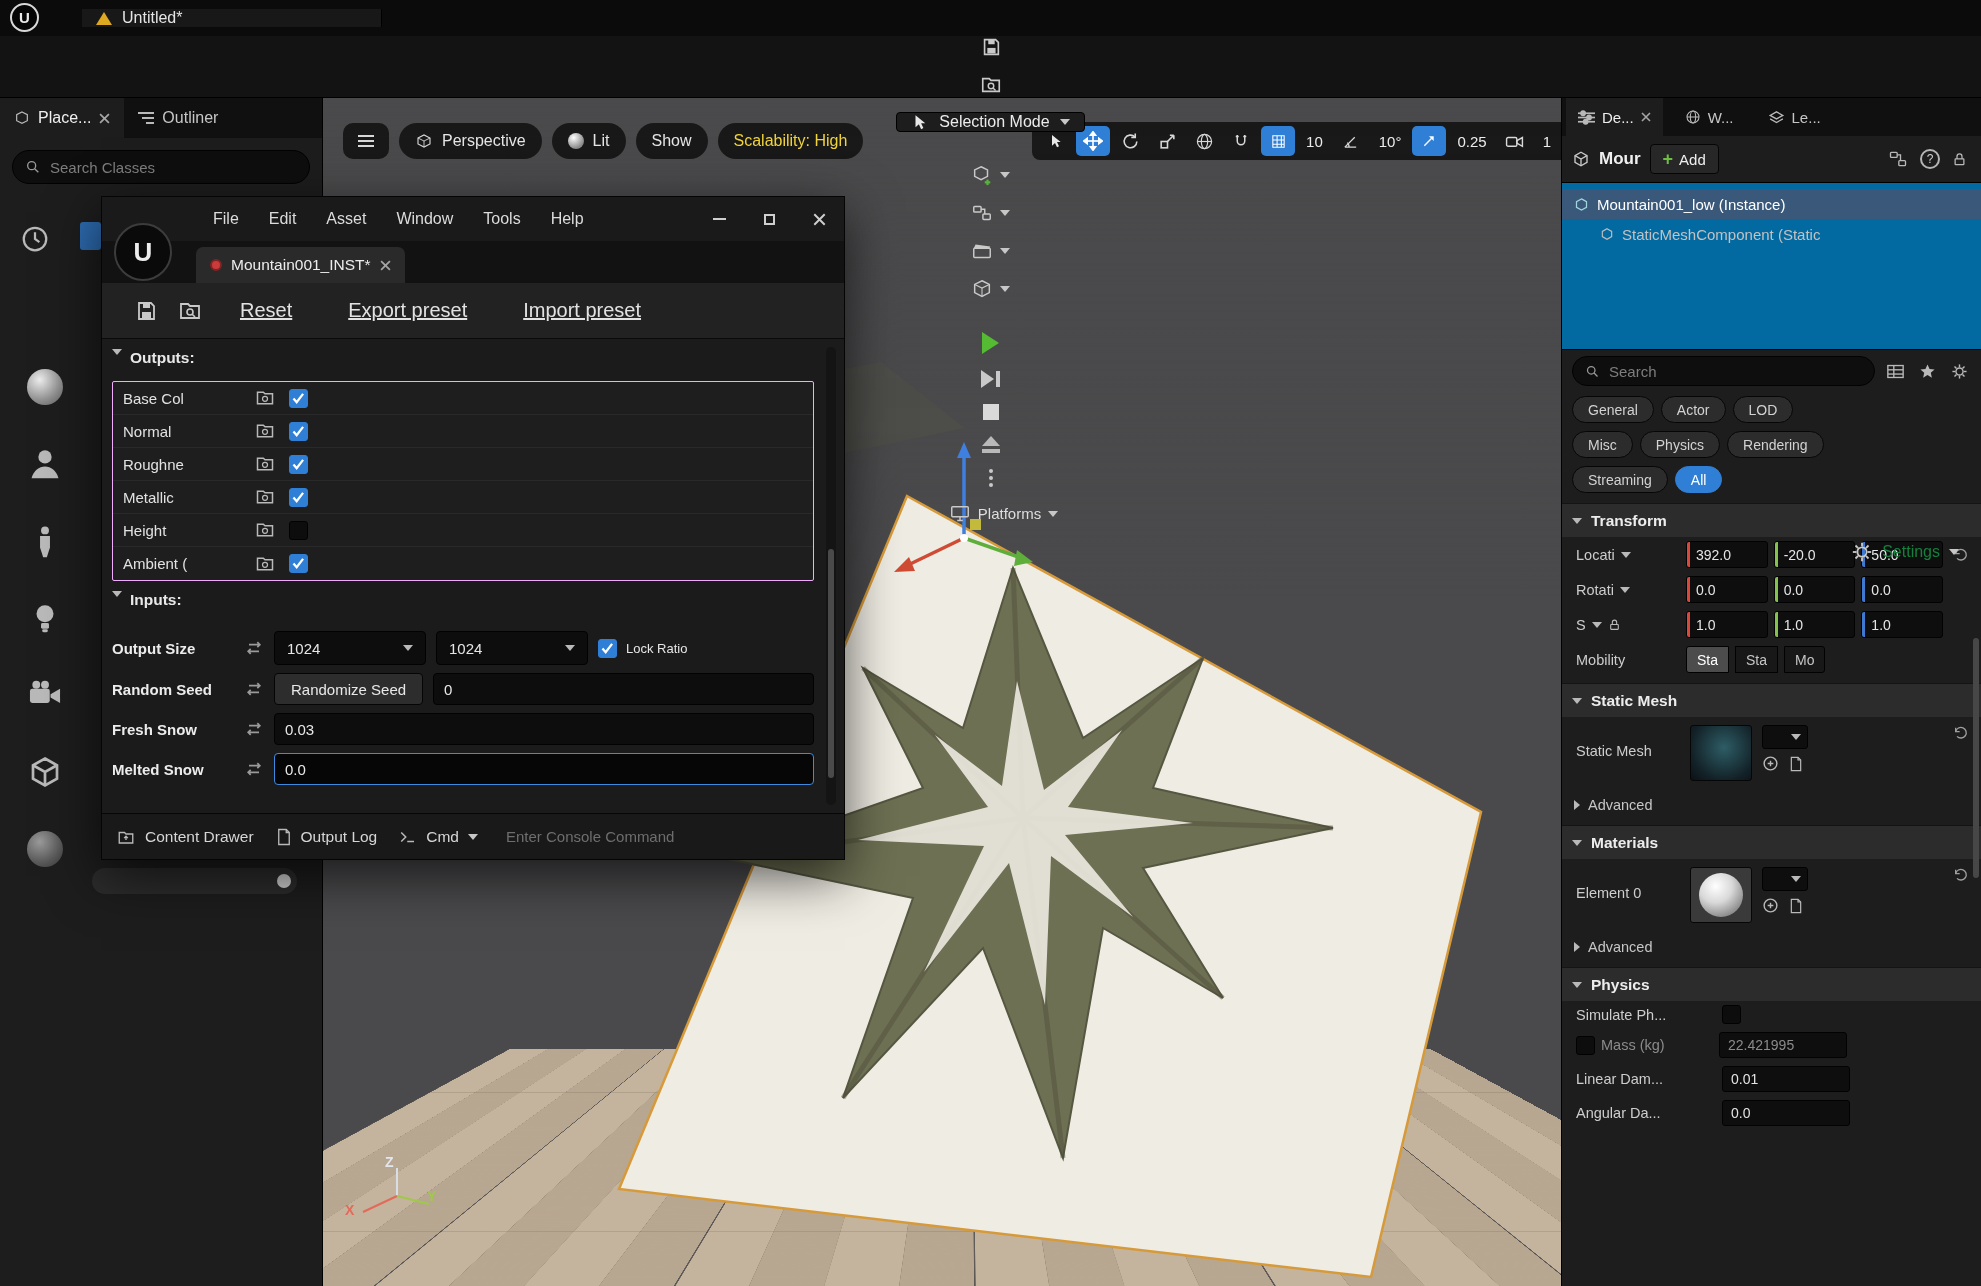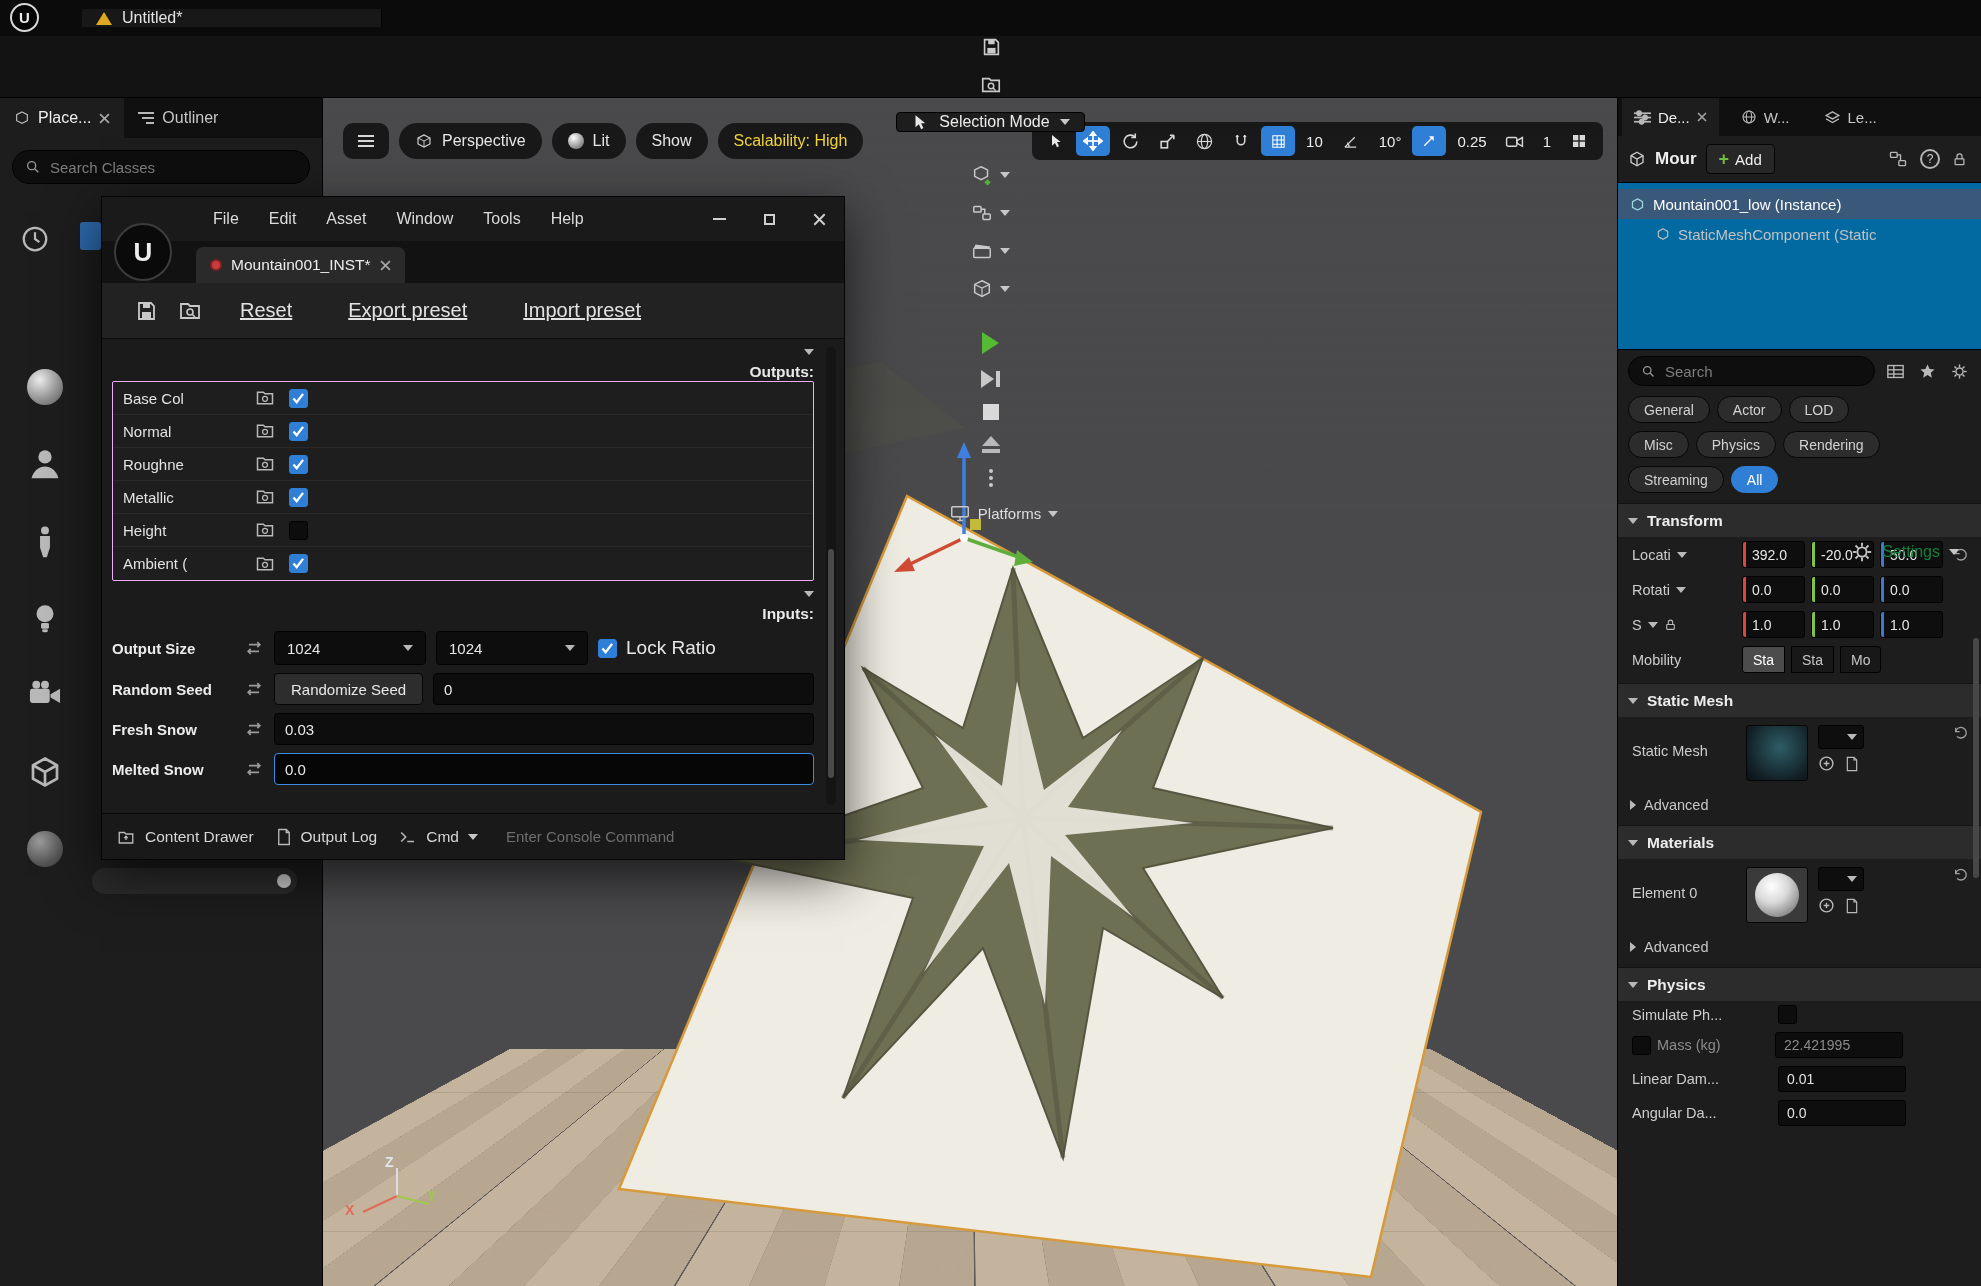--- a/index.html
+++ b/index.html
@@ -76,21 +76,21 @@
 .vtool { width:34px; height:30px; display:flex; align-items:center; justify-content:center; border-radius:5px; }
 .vtool.active { background:#2f7fd6; }
 .vval { padding:0 8px; color:#ececec; font-size:15px; }
 .axis-gizmo { position:absolute; left:22px; bottom:52px; width:110px; height:80px; z-index:3; }
 .ax-label { position:absolute; font-size:14px; font-weight:bold; }
 .ax-x { left:0px; top:48px; color:#e26a5a; }
 .ax-y { left:82px; top:34px; color:#9fc94a; }
 .ax-z { left:40px; top:0px; color:#e2e6ee; }
 
 
-.rightpanel { position:absolute; right:0; top:98px; width:364px; bottom:0; background:#1d1d1d; border-left:1px solid #000; display:flex; flex-direction:column; z-index:5;text-align:center; }
+.rightpanel { position:absolute; right:0; top:98px; width:420px; bottom:0; background:#1d1d1d; border-left:1px solid #000; display:flex; flex-direction:column; z-index:5;text-align:center; }
 .rp-tabs { height:38px; background:#101010; display:flex; align-items:stretch; gap:10px; padding-left:4px; }
 .rp-tab { display:flex; align-items:center; gap:7px; padding:0 12px; font-size:15px; color:#c6c6c6; }
 .rp-tab.active { background:#1d1d1d; color:#eee; }
 .rp-header { height:46px; display:flex; align-items:center; gap:9px; padding:0 10px; }
 .rp-title { font-size:17px; font-weight:bold; color:#f0f0f0; }
 .add-btn { height:30px; display:flex; align-items:center; gap:6px; background:#272727; border:1px solid #050505; border-radius:4px; padding:0 12px; color:#efefef; font-size:15px; }
 .add-plus { color:#6fbe44; font-weight:bold; font-size:18px; line-height:1; }
 .rp-head-icons { margin-left:auto; display:flex; align-items:center; gap:12px; padding-right:4px; }
 .help-badge { width:20px; height:20px; border-radius:50%; border:2px solid #b5b5b5; display:flex; align-items:center; justify-content:center; font-size:12px; color:#cfcfcf; }
 .rp-tree { background:#0369a1; border-top:1px solid #000; border-bottom:1px solid #000; padding:6px 0 8px; min-height:168px; }
@@ -143,32 +143,32 @@
 .min-glyph { width:13px; height:2px; background:#cfcfcf; }
 .max-glyph { width:11px; height:11px; border:2px solid #cfcfcf; }
 .ew-logo { position:absolute; left:12px; top:26px; width:58px; height:58px; border-radius:50%; background:#0a0a0a; border:2px solid #3c3c3c;
   display:flex; align-items:center; justify-content:center; font-weight:bold; font-size:26px; color:#ededed; z-index:2; }
 .ew-tabrow { height:42px; background:#121212; display:flex; align-items:flex-end; padding-left:94px; }
 .ew-tab { height:36px; background:#2a2a2a; border-radius:7px 7px 0 0; display:flex; align-items:center; gap:9px; padding:0 14px; font-size:15.5px; color:#ececec; }
 .red-dot { width:12px; height:12px; border-radius:50%; background:#cd3a3a; border:2px solid #7e2424; }
 .ew-toolbar { height:56px; background:#222; border-bottom:1px solid #0a0a0a; display:flex; align-items:center; gap:4px; padding:0 14px 0 24px; }
 .ew-tool-text { padding:0 26px; font-size:20px; color:#e2e2e2;text-decoration:underline; }
 .ew-content { flex:1; position:relative; background:#1b1b1b; padding:10px 30px 10px 10px; overflow:hidden; }
-.group-head { display:flex; align-items:flex-end; gap:8px; height:32px; color:#e8e8e8; font-weight:bold; font-size:15.5px;flex-direction:column; }
+.group-head { display:flex; align-items:flex-start; gap:8px; height:32px; color:#e8e8e8; font-weight:bold; font-size:15.5px; }
 .out-box { border:1px solid #f0abfc; border-radius:2px; background:#1e1e1e; }
 .out-row { height:33px; display:flex; align-items:center; border-bottom:1px solid #292929; padding:0 10px; gap:14px; }
 .out-row:last-child { border-bottom:none; }
 .out-label { width:118px; font-size:15px; color:#e2e2e2; overflow:hidden; white-space:nowrap; }
 .in-row { display:flex; align-items:center; gap:10px; margin:8px 0; }
 .in-label { width:122px; font-weight:bold; font-size:15px; color:#ececec; flex-shrink:0; overflow:hidden; white-space:nowrap; }
 .dd { width:152px; height:34px; background:#0d0d0d; border:1px solid #020202; border-radius:4px; display:flex; align-items:center; justify-content:space-between; padding:0 12px; font-size:15px; color:#e6e6e6; }
 .btn-dark { height:32px; background:#2d2d2d; border:1px solid #050505; border-radius:4px; display:flex; align-items:center; padding:0 16px; font-size:15px; color:#e8e8e8; }
 .tfield { flex:1; height:32px; background:#0d0d0d; border:1px solid #020202; border-radius:4px; display:flex; align-items:center; padding:0 10px; font-size:15px; color:#e8e8e8; }
 .tfield.focused { border-color:#3d8ae0; background:#060606; }
-.lockrow { display:flex; align-items:center; gap:9px; font-size:19px; color:#e6e6e6; }
+.lockrow { display:flex; align-items:center; gap:9px; font-size:13px; color:#e6e6e6; }
 .ew-scroll { position:absolute; right:8px; top:8px; bottom:8px; width:10px; background:#141414; border-radius:5px; }
 .ew-thumb { position:absolute; left:2px; right:2px; top:44%; height:50%; background:#4a4a4a; border-radius:4px; }
 .ew-status { height:46px; background:#191919; border-top:1px solid #060606; display:flex; align-items:center; gap:22px; padding:0 14px; }
 .status-item { display:flex; align-items:center; gap:9px; font-size:15.5px; color:#d6d6d6; }
 .console-text { flex:1; color:#6e6e6e; font-size:15px; padding-left:6px; overflow:hidden; white-space:nowrap; }
 </style>
 </head>
 <body>
 
 <div class="screen">

